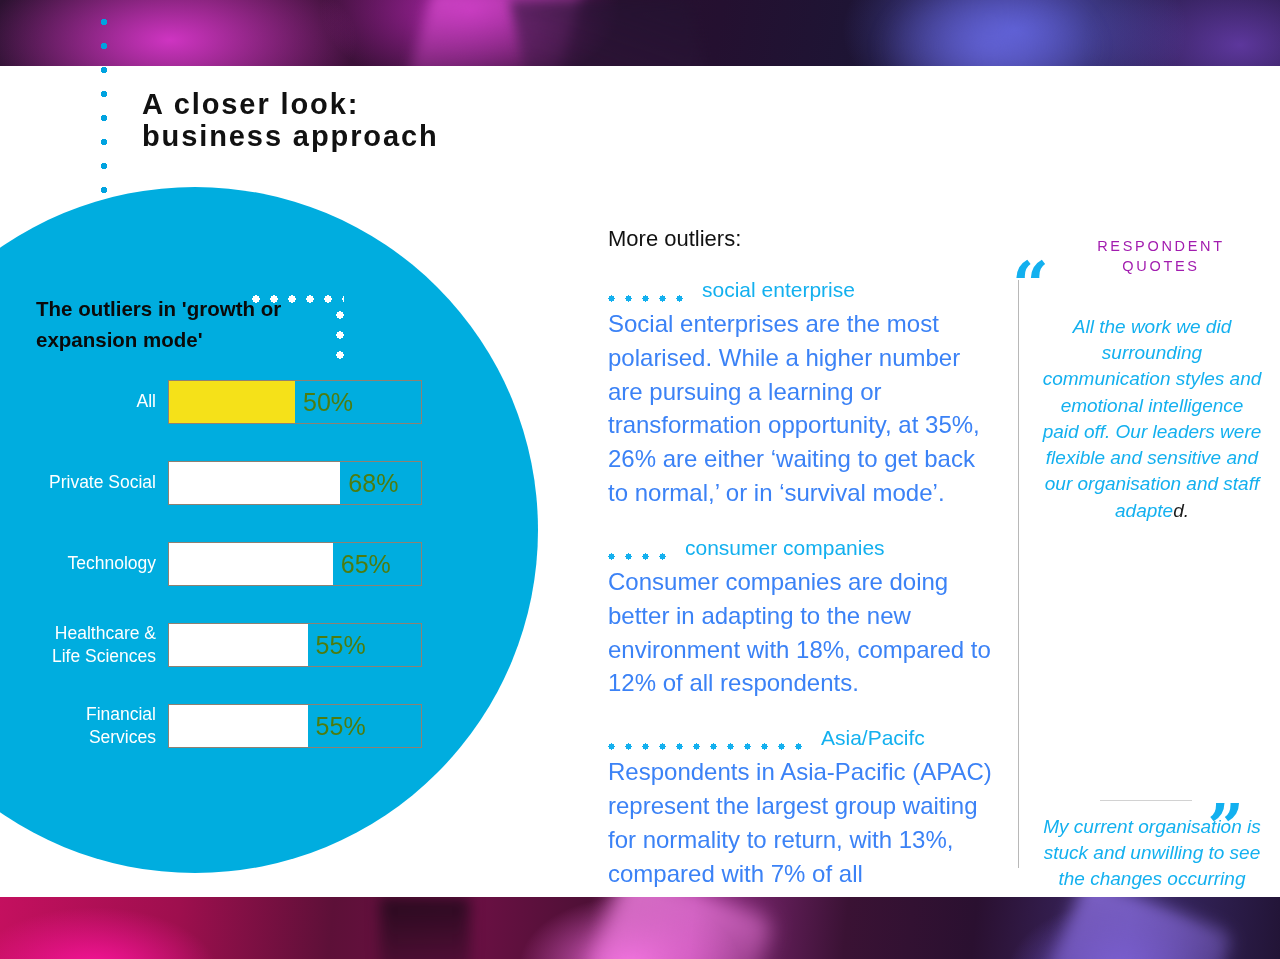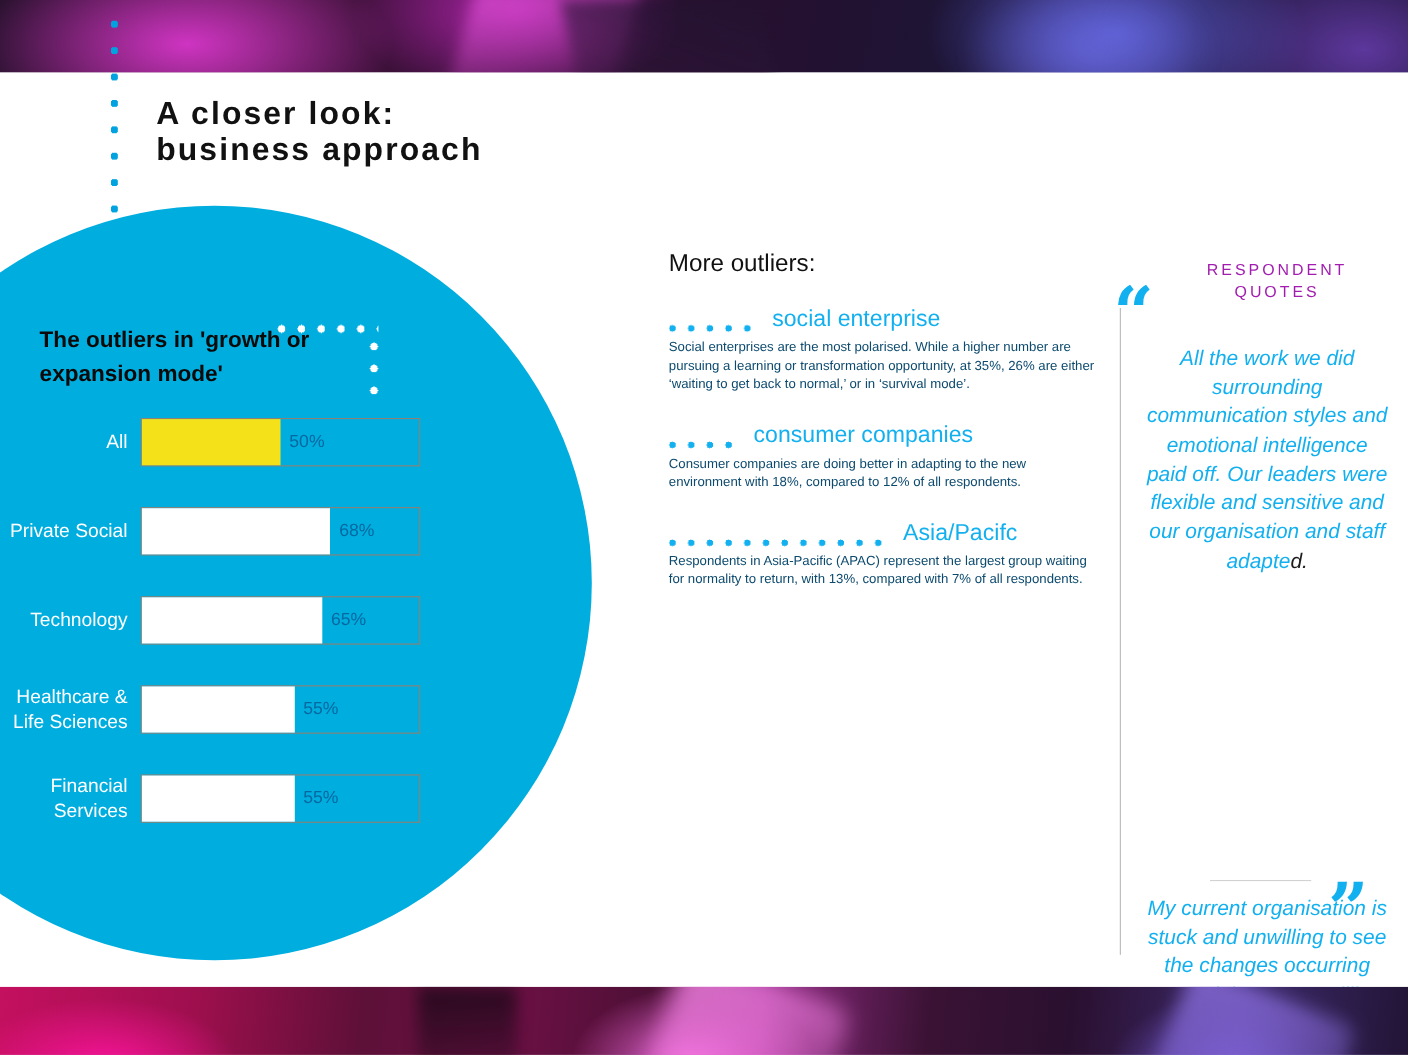--- a/index.html
+++ b/index.html
@@ -174,21 +174,21 @@
   .bar-rows { position: absolute; left: 0; top: 140px; width: 470px; }
 
   .bar-row {
     position: relative;
     display: flex;
     align-items: center;
     height: 44px;
     margin-bottom: 37px;
   }
   .bar-label {
-    width: 128px;
+    width: 168px;
     padding-right: 12px;
     text-align: right;
     color: #ffffff;
     font-size: 17.5px;
     line-height: 1.33;
     white-space: pre-line;
   }
   .bar-track {
     position: relative;
     width: 254px;
@@ -199,22 +199,22 @@
   .bar-fill {
     position: absolute;
     left: 0; top: 0; bottom: 0;
     background: #ffffff;
   }
   .bar-fill.accent { background: #f5e119; }
   .bar-value {
     position: absolute;
     top: 50%;
     transform: translateY(-50%);
-    color: #0369a1;
-    font-size: 16px;
+    color: #4d7c0f;
+    font-size: 25px;
     white-space: nowrap;
   }
 
   
   #middle {
     position: absolute;
     left: 608px;
     top: 226px;
     width: 392px;
   }
@@ -235,23 +235,23 @@
     background-image: radial-gradient(circle 3.1px at 3.5px 3.5px, #13b0ef 99%, transparent 100%);
     background-size: 17px 7px;
     background-repeat: repeat-x;
   }
   .outlier-title {
     font-size: 21px;
     color: #13b0ef;
     white-space: nowrap;
   }
   .outlier-body {
-    font-size: 12px;
+    font-size: 24px;
     line-height: 1.41;
-    color: #0c4a6e;
+    color: #3b82f6;
   }
 
   
   #quotes {
     position: absolute;
     left: 1012px;
     top: 232px;
     width: 254px;
     height: 624px;
   }

